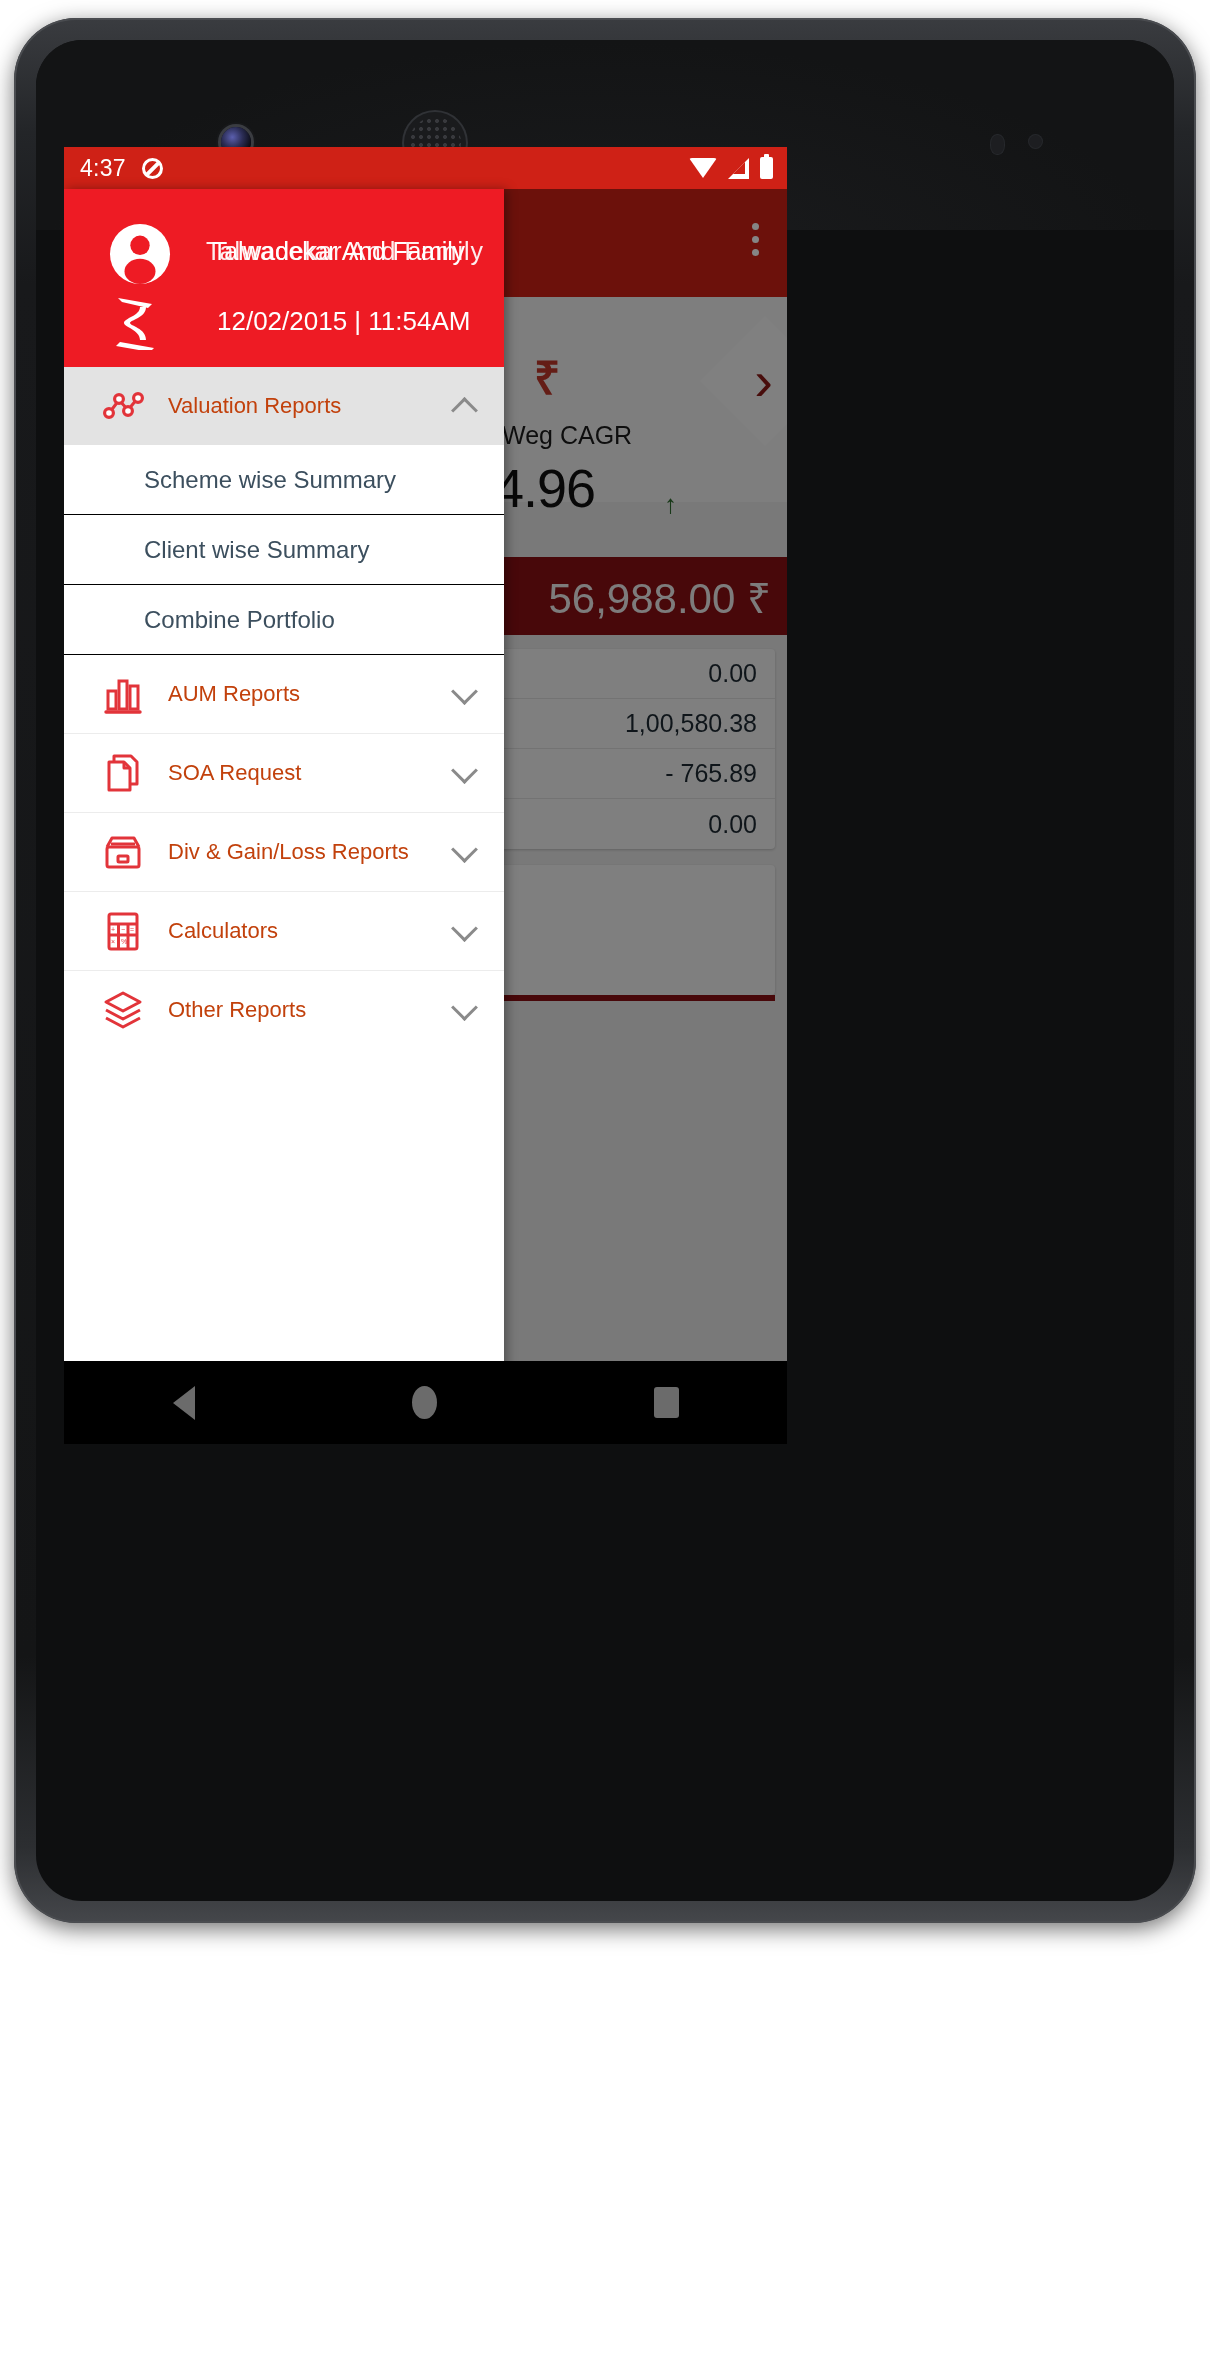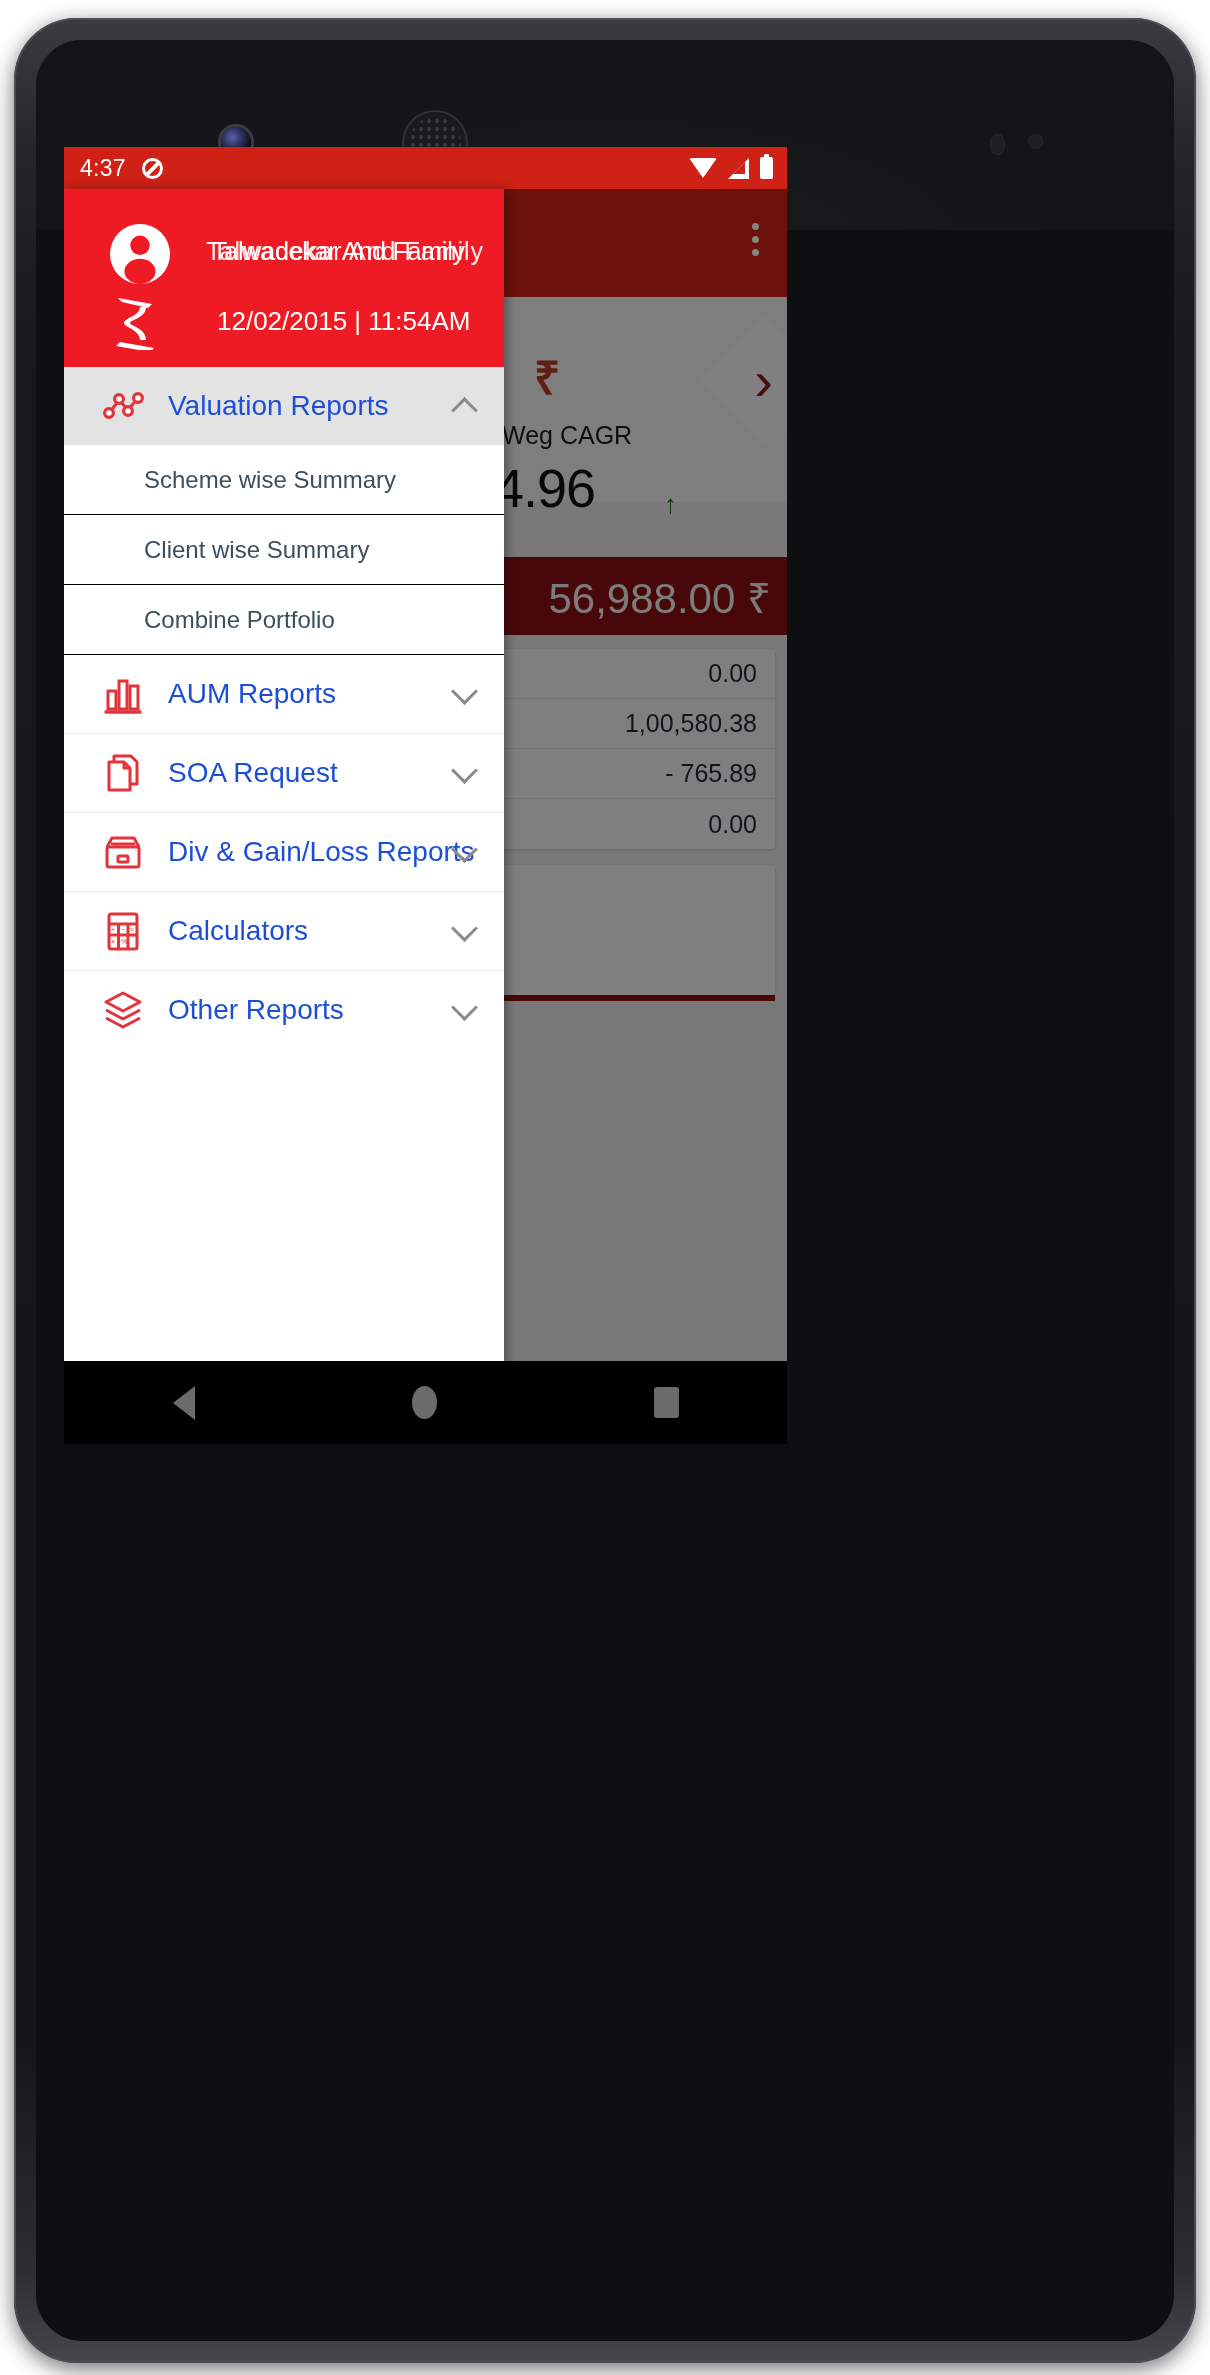--- a/index.html
+++ b/index.html
@@ -7,21 +7,21 @@
     width: 1210px; height: 2375px;
     background: #ffffff;
     font-family: "Liberation Sans", sans-serif;
     overflow: hidden;
   }
 
   
   #phone-frame {
     position: absolute;
     left: 14px; top: 18px;
-    width: 1182px; height: 2345px;
+    width: 1182px; height: 1905px;
     border-radius: 62px;
     background: linear-gradient(180deg,#3a3c40 0%, #232528 6%, #18191b 14%, #141516 86%, #2c2e31 96%, #45474b 100%);
     box-shadow: 0 0 0 2px #4a4c50 inset, 0 6px 22px rgba(0,0,0,.55);
   }
   #phone-inner {
     position: absolute;
     left: 22px; top: 22px; right: 22px; bottom: 22px;
     border-radius: 46px;
     background: #0e0f10;
     overflow: hidden;
@@ -222,21 +222,21 @@
   .nav-group-header {
     display: flex; align-items: center;
     height: 78px; padding: 0 0 0 36px;
     background: #fff;
     position: relative;
   }
   .nav-group-header.expanded { background: #e3e3e3; }
   .nav-icon { width: 46px; height: 46px; flex: none; margin-right: 22px; }
   .nav-icon svg { width:100%; height:100%; display:block; }
   .nav-label {
-    font-size: 28px; color: #1d4ed8; white-space: nowrap;
+    font-size: 22px; color: #c2410c; white-space: nowrap;
   }
   .nav-chev {
     position: absolute; right: 30px; top: 50%;
     width: 19px; height: 19px; margin-top: -12px;
     border-right: 3.5px solid #8a8a8a; border-bottom: 3.5px solid #8a8a8a;
   }
   .nav-chev.down { transform: rotate(45deg); }
   .nav-chev.up   { transform: rotate(-135deg); margin-top: -5px; }
   .nav-chev.right{ transform: rotate(-45deg); }
 

